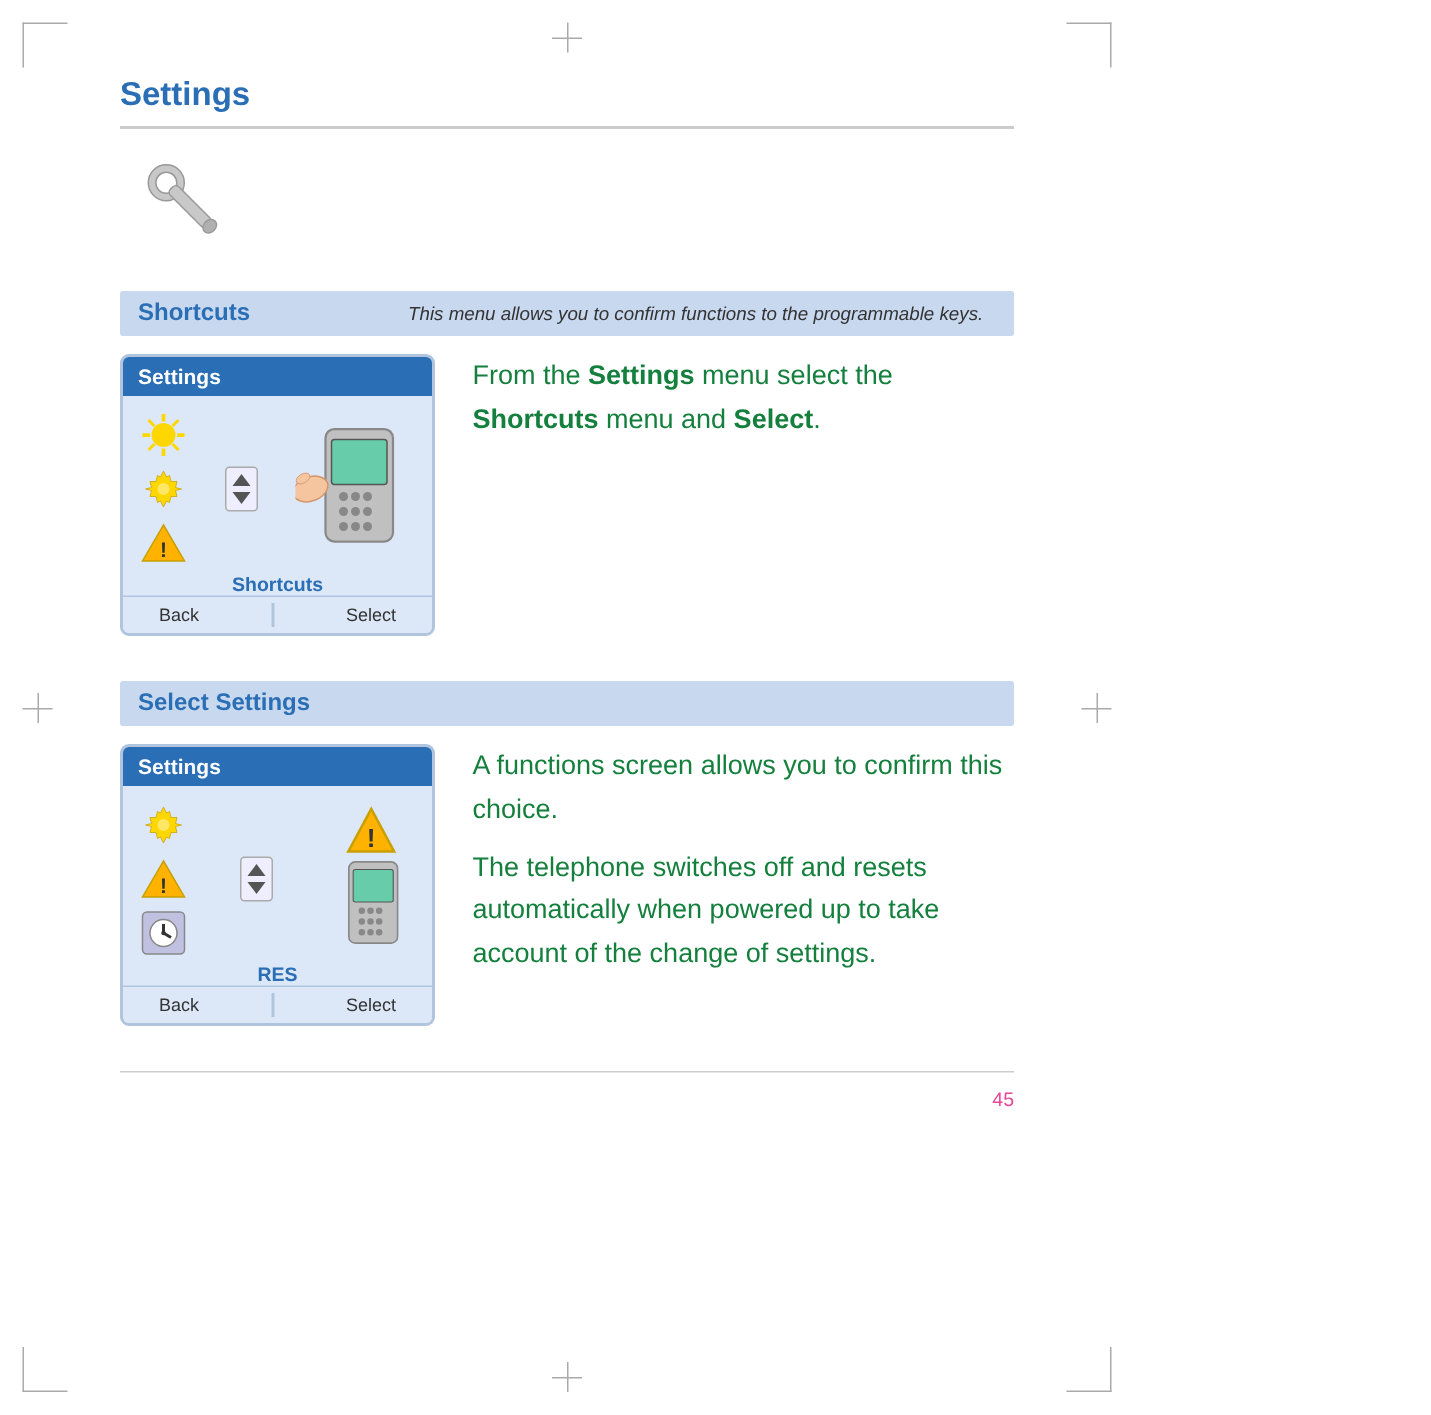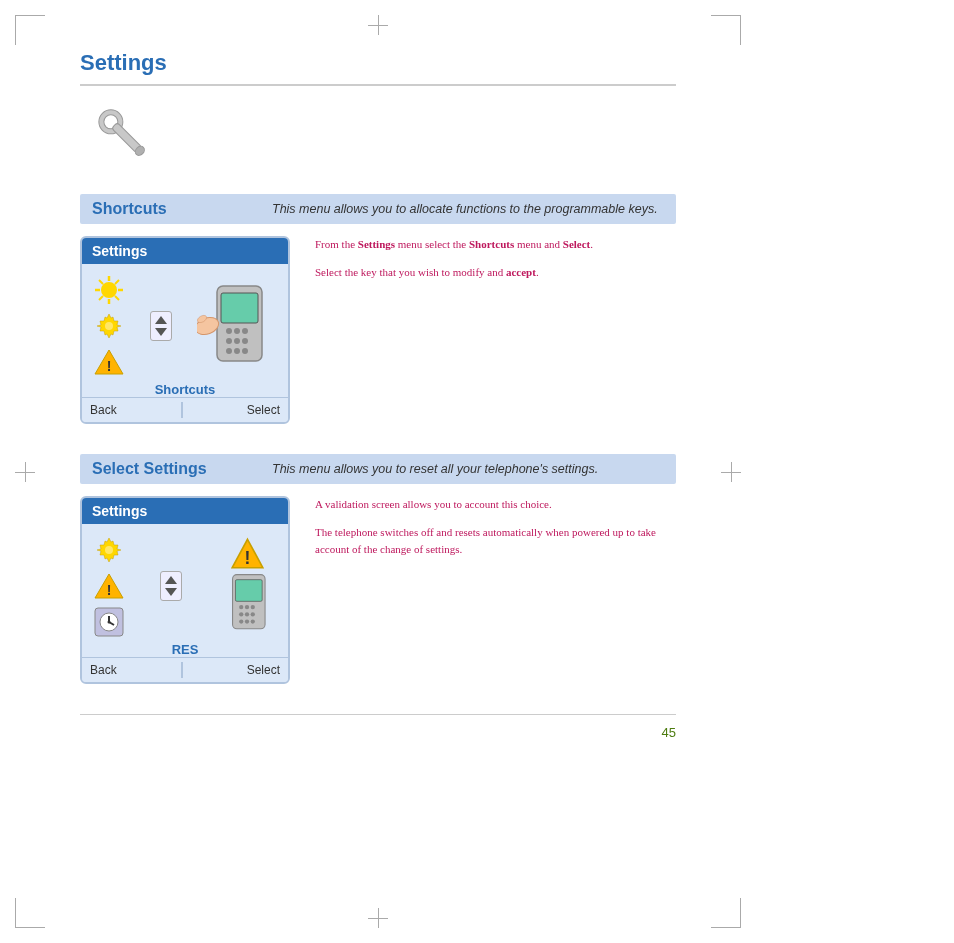--- a/index.html
+++ b/index.html
@@ -162,43 +162,42 @@
       font-weight: bold;
       color: #2a6eb5;
       font-size: 13px;
       margin-top: 4px;
       font-family: Arial, sans-serif;
     }
     .phone-footer {
       display: flex;
       background: #dce8f8;
       border-top: 1px solid #b0c4de;
-      padding: 4px 8px;
+      padding: 4px 24px;
       justify-content: space-between;
       align-items: center;
       text-align: center;
     }
     .phone-footer-btn {
       font-size: 12px;
       color: #333;
       font-family: Arial, sans-serif;
     }
     .phone-footer-sep {
       width: 2px;
       height: 16px;
       background: #b0c4de;
     }
 
     
     .section-text {
       flex: 1;
-      font-size: 11px;
+      font-size: 18px;
       line-height: 1.6;
-      color: #be185d;
-      font-family: Liberation Serif, serif;
+      color: #15803d;
     }
     .section-text p {
       margin-bottom: 10px;
     }
     .section-text strong {
       font-weight: bold;
     }
     .section-text em {
       font-style: italic;
     }
@@ -208,21 +207,21 @@
       border: none;
       border-top: 1px solid #ccc;
       margin-top: 10px;
       margin-bottom: 10px;
     }
 
     
     .page-number {
       text-align: right;
       font-size: 13px;
-      color: #4d7c0f;
+      color: #ec4899;
       margin-top: 10px;
     }
   </style>
 </head>
 <body>
 
 <div class="page">
 
   <div class="corner-mark tl"></div>
   <div class="corner-mark tr"></div>
@@ -247,21 +246,21 @@
         <rect x="31" y="20" width="8" height="35" rx="3" fill="#c8c8c8" stroke="#999" stroke-width="1"></rect>
 
         <ellipse cx="35" cy="56" rx="5" ry="4" fill="#b0b0b0" stroke="#999" stroke-width="1"></ellipse>
       </g>
     </svg>
   </div>
 
   <div>
     <div class="section-header">
       <div class="section-title">Shortcuts</div>
-      <div class="section-desc">This menu allows you to allocate functions to the programmable keys.</div>
+      <div class="section-desc">This menu allows you to confirm functions to the programmable keys.</div>
     </div>
 
     <div class="section-content">
 
       <div class="phone-mockup">
         <div class="phone-header">Settings</div>
         <div class="phone-body">
           <div class="phone-icons-shortcuts">
 
             <div class="icon-col">
@@ -323,29 +322,27 @@
         </div>
         <div class="phone-footer">
           <span class="phone-footer-btn">Back</span>
           <div class="phone-footer-sep"></div>
           <span class="phone-footer-btn">Select</span>
         </div>
       </div>
 
       <div class="section-text">
         <p>From the <strong>Settings</strong> menu select the <strong>Shortcuts</strong> menu and <strong>Select</strong>.</p>
-        <p>Select the key that you wish to modify and <strong>accept</strong>.</p>
       </div>
     </div>
   </div>
 
   <div>
     <div class="section-header">
       <div class="section-title">Select Settings</div>
-      <div class="section-desc">This menu allows you to reset all your telephone's settings.</div>
     </div>
 
     <div class="section-content">
 
       <div class="phone-mockup">
         <div class="phone-header">Settings</div>
         <div class="phone-body">
           <div class="phone-icons-reset">
 
             <div class="icon-col">
@@ -403,21 +400,21 @@
           <div class="phone-label-bar">RES</div>
         </div>
         <div class="phone-footer">
           <span class="phone-footer-btn">Back</span>
           <div class="phone-footer-sep"></div>
           <span class="phone-footer-btn">Select</span>
         </div>
       </div>
 
       <div class="section-text">
-        <p>A validation screen allows you to account this choice.</p>
+        <p>A functions screen allows you to confirm this choice.</p>
         <p>The telephone switches off and resets automatically when powered up to take account of the change of settings.</p>
       </div>
     </div>
   </div>
 
   <hr class="bottom-hr">
 
   <div class="page-number">45</div>
 
 </div>

